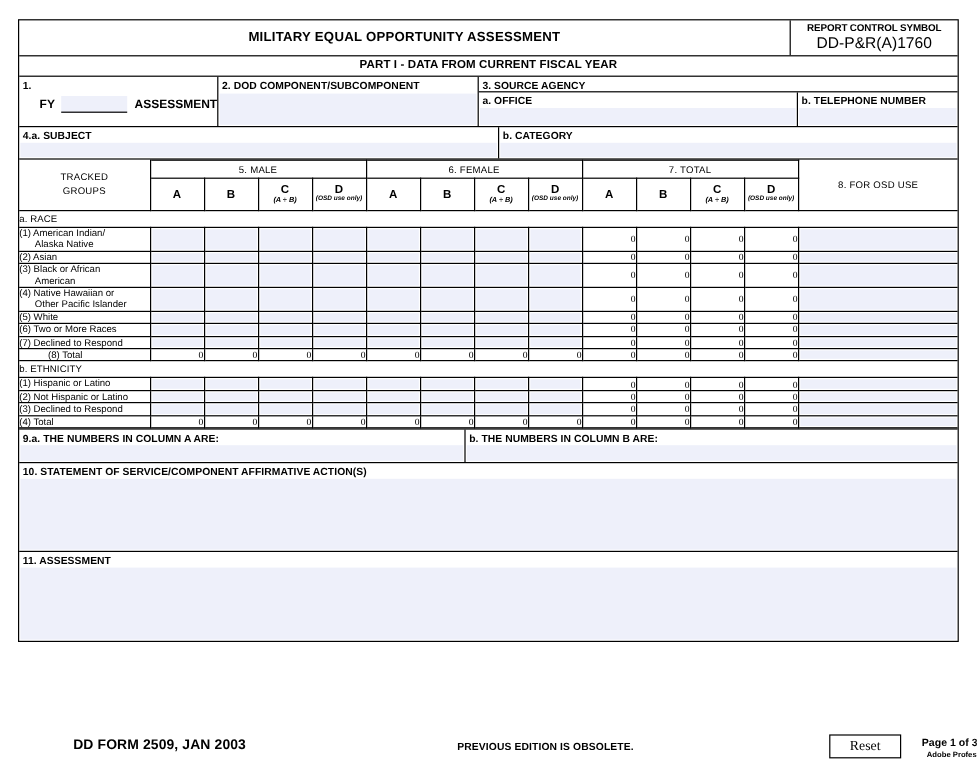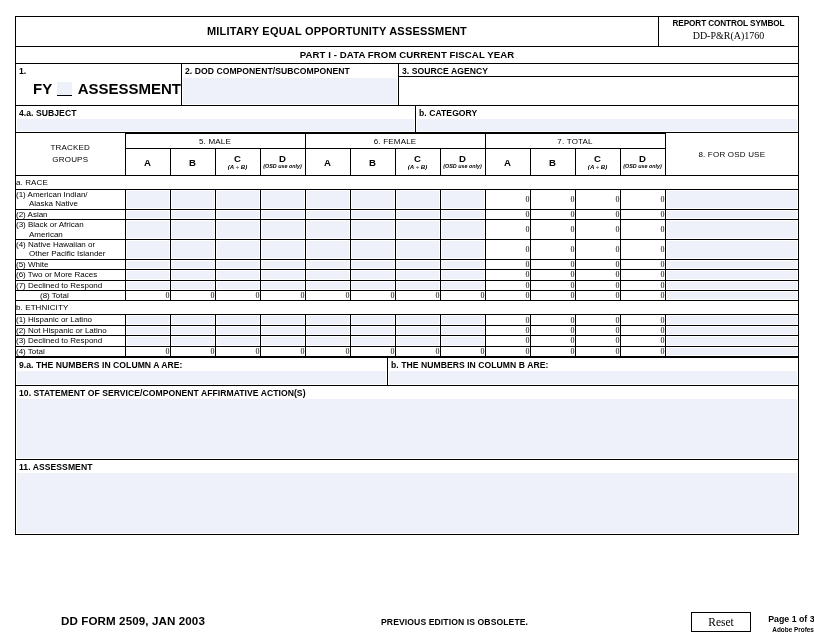--- a/index.html
+++ b/index.html
@@ -50,22 +50,22 @@
     text-align: center;
     padding: 2px 2px 3px;
     box-sizing: border-box;
   }
   .hdr-rcs .l1 {
     font-size: 8.2px;
     font-weight: bold;
     letter-spacing: -0.1px;
   }
   .hdr-rcs .l2 {
-    font-family: Liberation Serif, serif;
-    font-size: 10px;
+    font-family: Liberation Sans, sans-serif;
+    font-size: 13px;
     line-height: 15px;
   }
 
   .part-bar {
     text-align: center;
     font-size: 9.6px;
     font-weight: bold;
     padding: 2px 0 3px;
     border-bottom: 1.6px solid #000;
     letter-spacing: .1px;
@@ -81,21 +81,21 @@
     letter-spacing: .05px;
     white-space: nowrap;
   }
 
   .b1 { width: 166px; flex: 0 0 166px; border-right: 1.6px solid #000; height: 41px; }
   .fy-line {
     display: flex;
     align-items: center;
     padding-left: 17px;
     margin-top: 4px;
-    font-size: 15px;
+    font-size: 10px;
     font-weight: bold;
   }
   .fy-input {
     width: 58px;
     height: 13px;
     margin: 0 6px 0 5px;
     border-bottom: 1.4px solid #000;
     background: #eef0fa;
   }
 
@@ -273,20 +273,30 @@
       </div>
 
       <div class="cell b2">
         <div class="lbl">2.  DOD COMPONENT/SUBCOMPONENT</div>
         <div class="fillbox"></div>
       </div>
 
       <div class="cell b3">
         <div class="b3-top">
           <div class="lbl">3.  SOURCE AGENCY</div>
+        </div>
+        <div class="b3-bot">
+          <div class="cell b3a">
+            <div class="lbl">a.  OFFICE</div>
+            <div class="fillbox"></div>
+          </div>
+          <div class="cell b3b">
+            <div class="lbl">b.  TELEPHONE NUMBER</div>
+            <div class="fillbox"></div>
+          </div>
         </div>
       </div>
     </div>
 
     <div class="r3">
       <div class="cell b4a">
         <div class="lbl">4.a. SUBJECT</div>
         <div class="fillbox"></div>
       </div>
       <div class="cell b4b">

